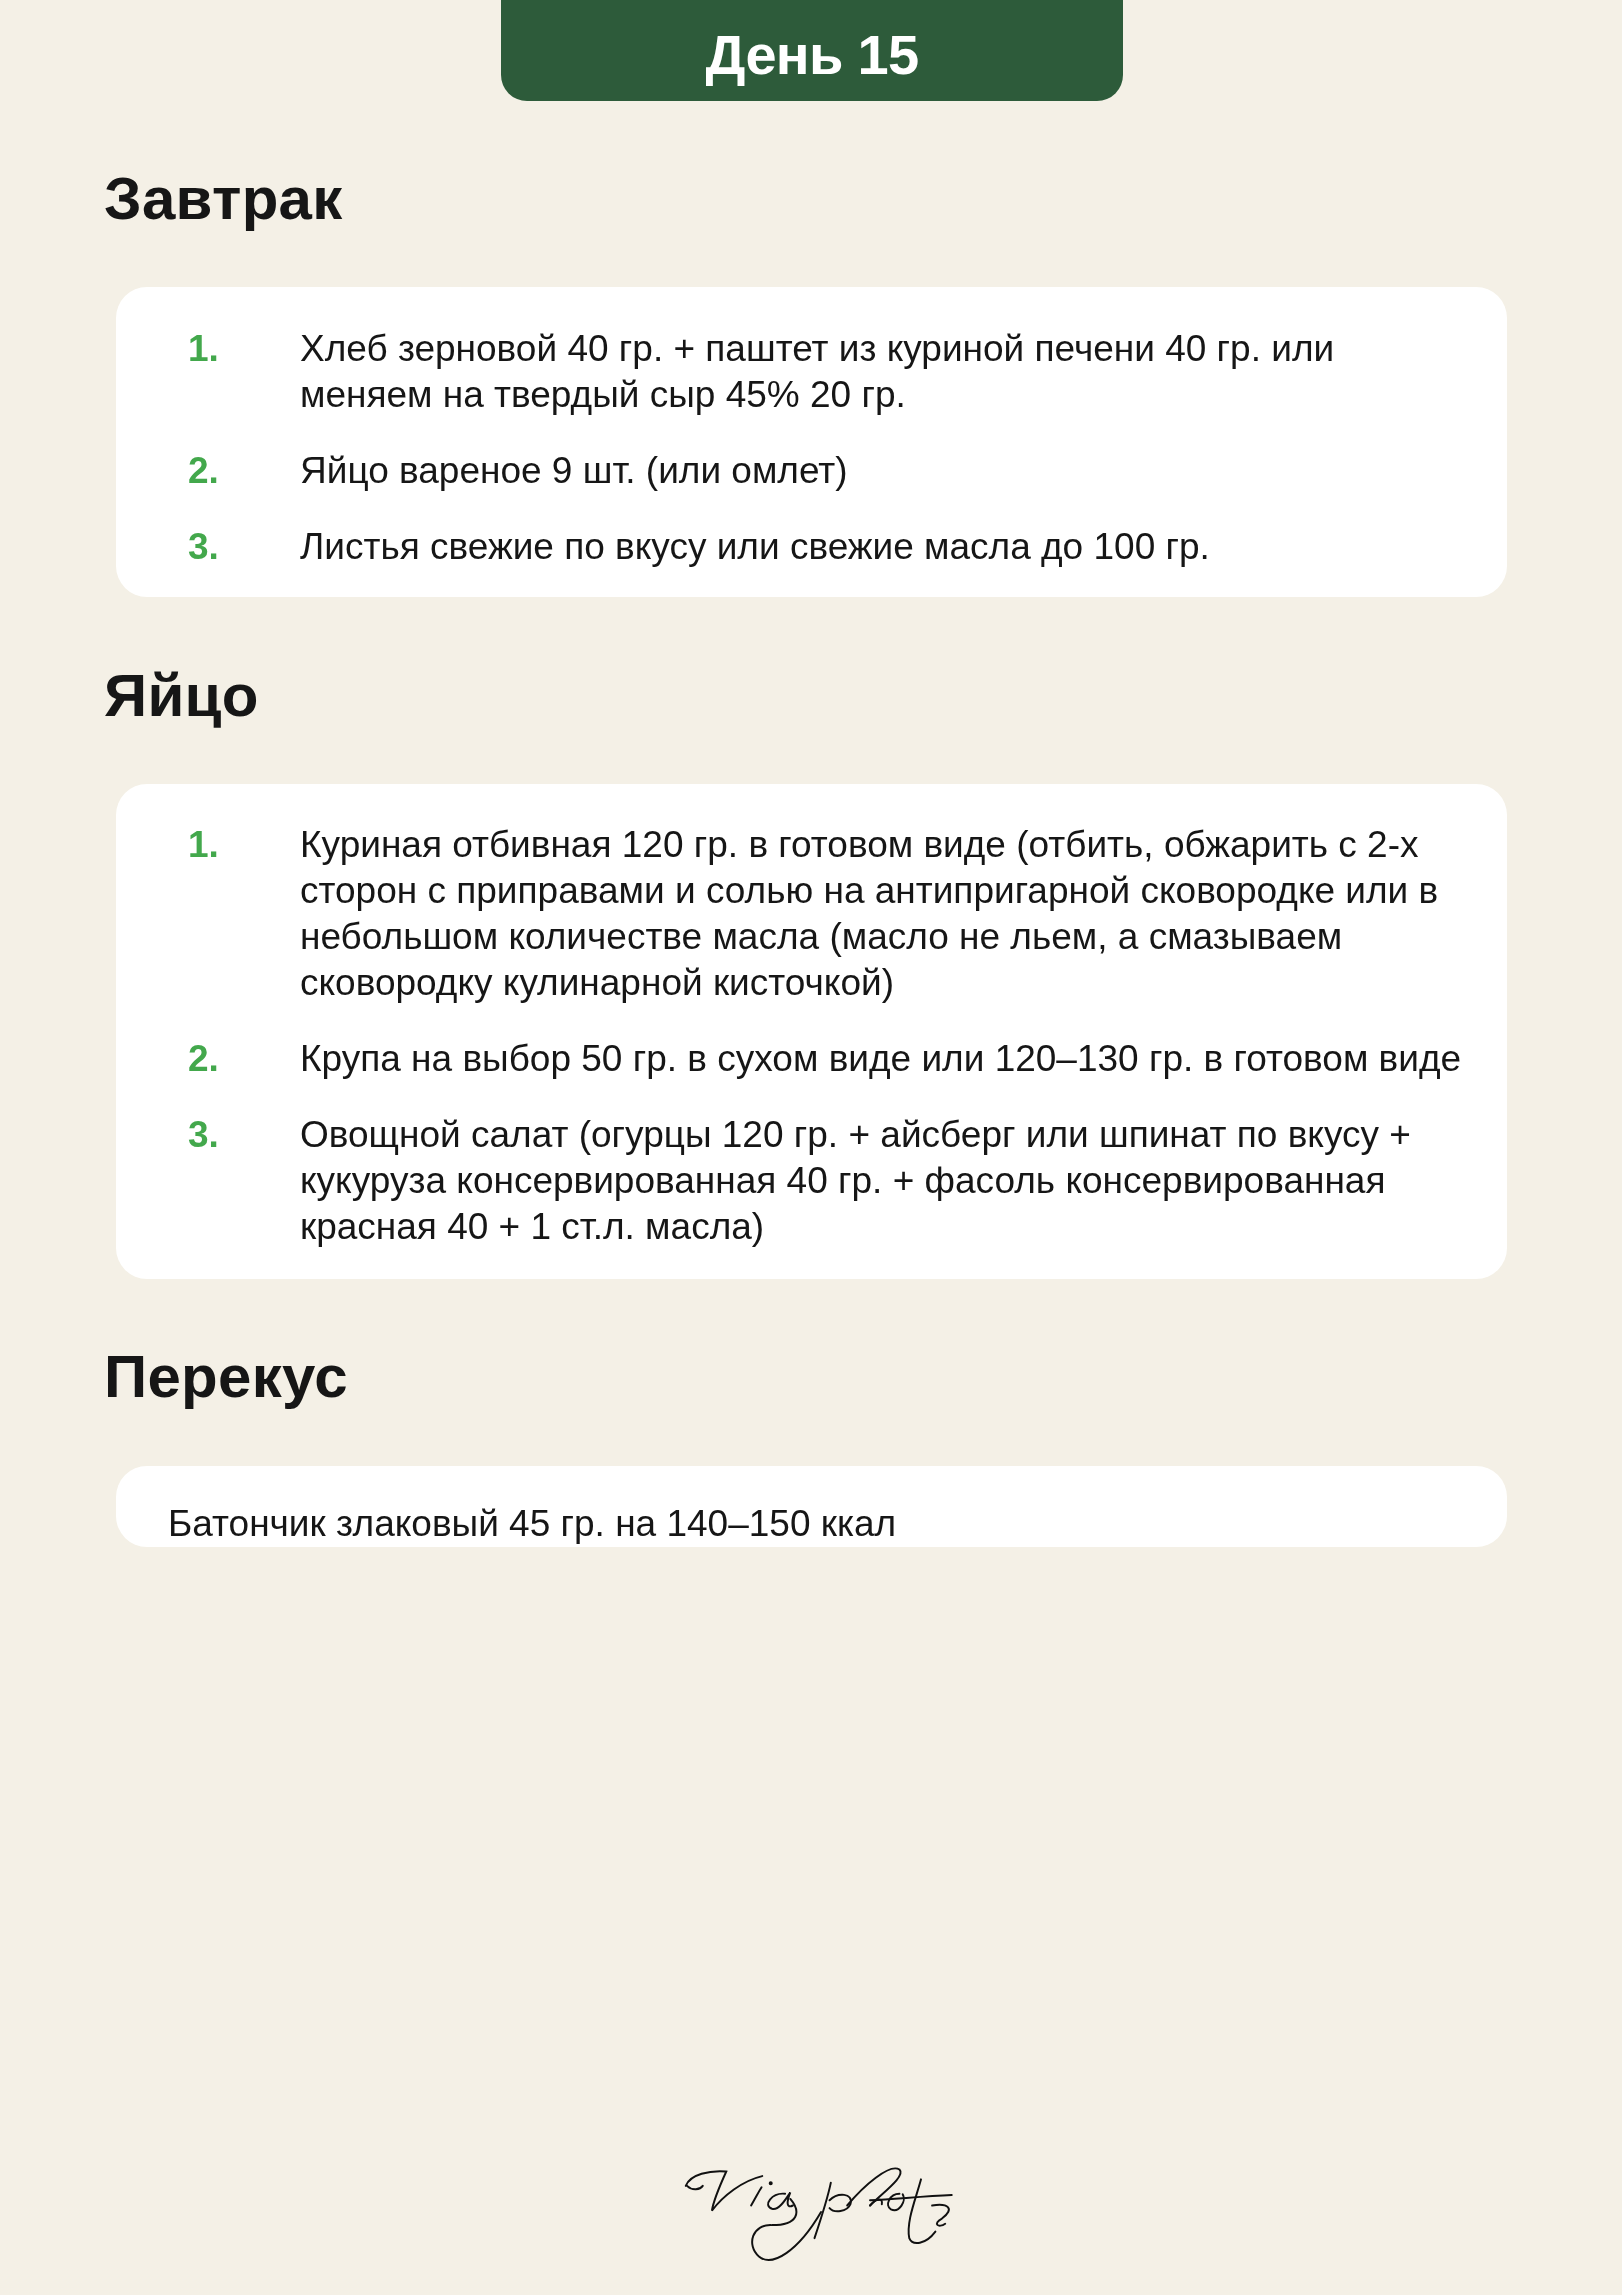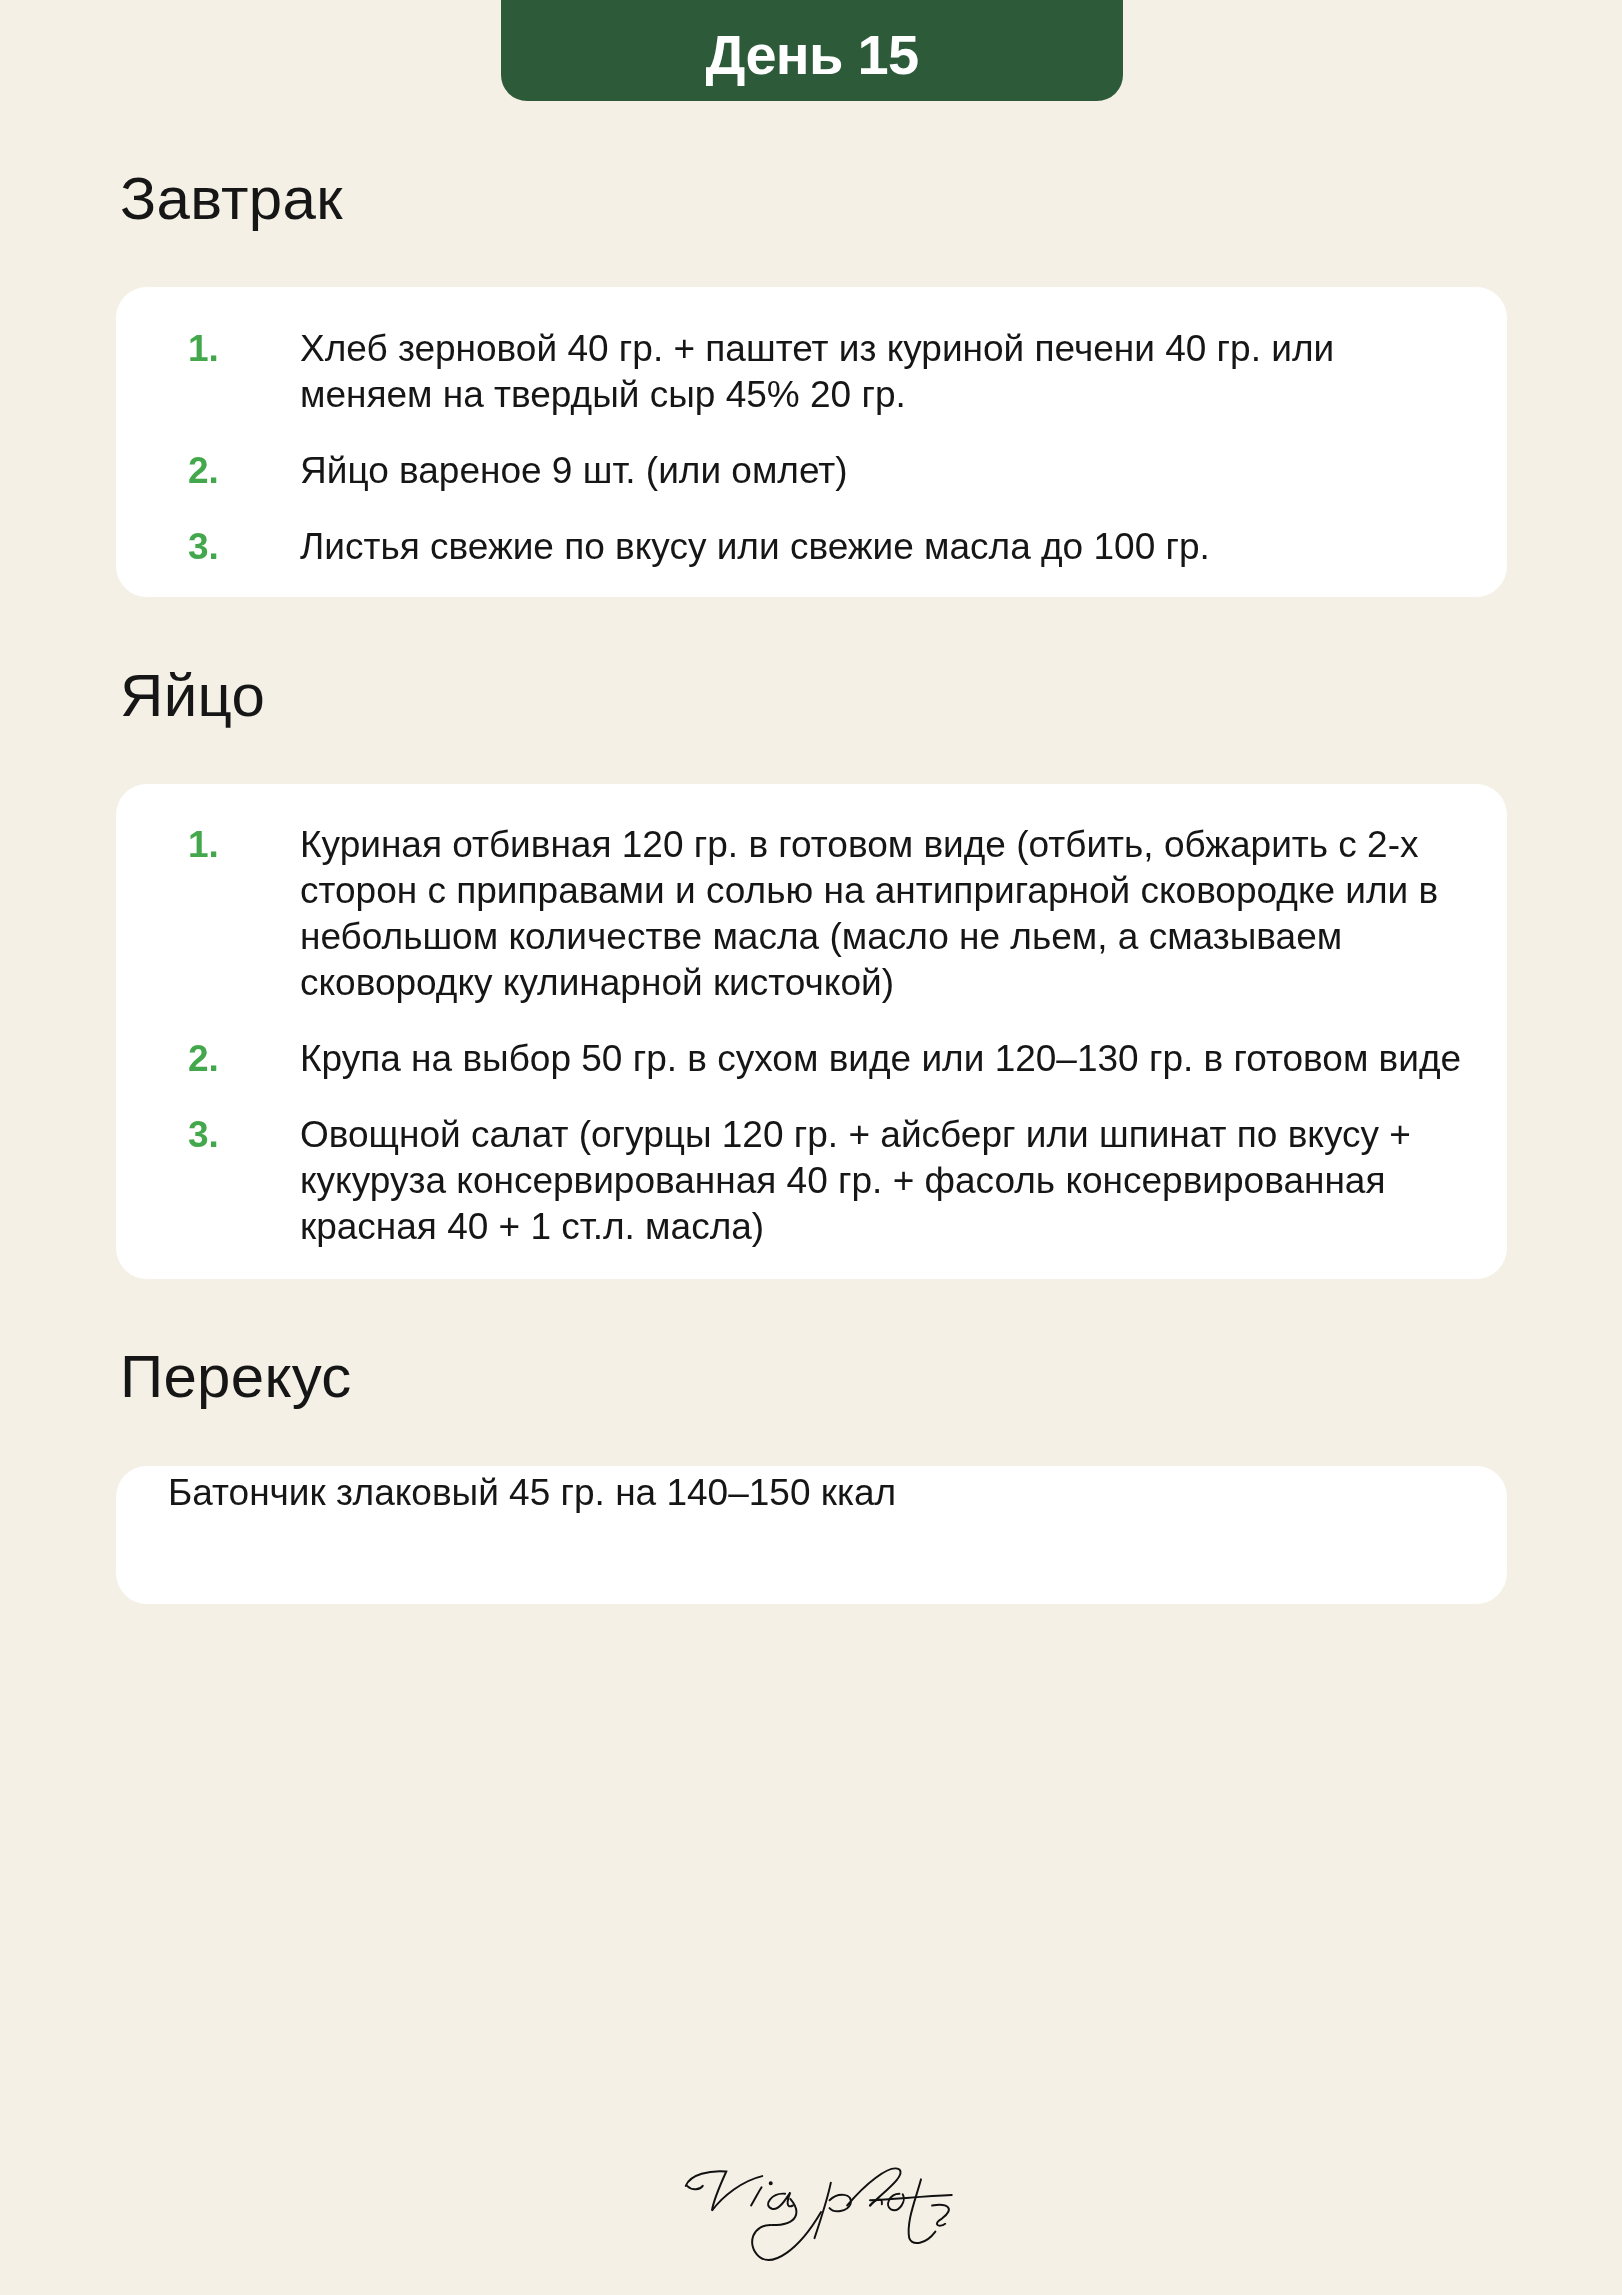--- a/index.html
+++ b/index.html
@@ -13,40 +13,40 @@
     position:absolute; left:501px; top:-26px; width:622px; height:127px;
     background:#2d5b3a; border-radius:26px;
     display:flex; align-items:flex-end; justify-content:center;
     padding-bottom:18.3px; box-sizing:border-box;
   }
   .banner-title {
     color:#ffffff; font-size:56px; font-weight:bold; letter-spacing:-0.7px;
     line-height:1;
   }
   .section-title {
-    position:absolute; left:120px; font-size:60px; font-weight:normal;
+    position:absolute; left:104px; font-size:60px; font-weight:bold;
     color:#161616; line-height:1; margin:0; letter-spacing:0.3px;text-align:center;
   }
   .card {
     position:absolute; left:116px; width:1391px; background:#ffffff;
     border-radius:31px; box-sizing:border-box;
   }
   .list { list-style:none; margin:0; padding:0; }
   .item { display:flex; align-items:flex-start; margin-bottom:30px; }
   .item:last-child { margin-bottom:0; }
   .num {
     width:101px; flex:0 0 101px; color:#43a84c; font-weight:bold;
     font-size:37px; line-height:46px; padding-left:37px; box-sizing:border-box;
   }
   .text { font-size:37px; line-height:46px; color:#161616; flex:1;margin-left:48px; }
   .card-breakfast { top:287px; height:310px; padding:39px 39px 0 35px; }
   .card-lunch { top:784px; height:495px; padding:38px 39px 0 35px; }
   .card-snack {
-    top:1466px; height:138px; padding:4px 0 0 52px;
-    display:flex; align-items:flex-start;
+    top:1466px; height:81px; padding:4px 0 0 52px;
+    display:flex; align-items:flex-end;
   }
   .snack-text { font-size:37px; line-height:46px; color:#161616; }
   .signature {
     position:absolute; left:674px; top:2140px; width:281px; height:131px;
   }
 </style>
 </head>
 <body>
 
 <div class="banner">

